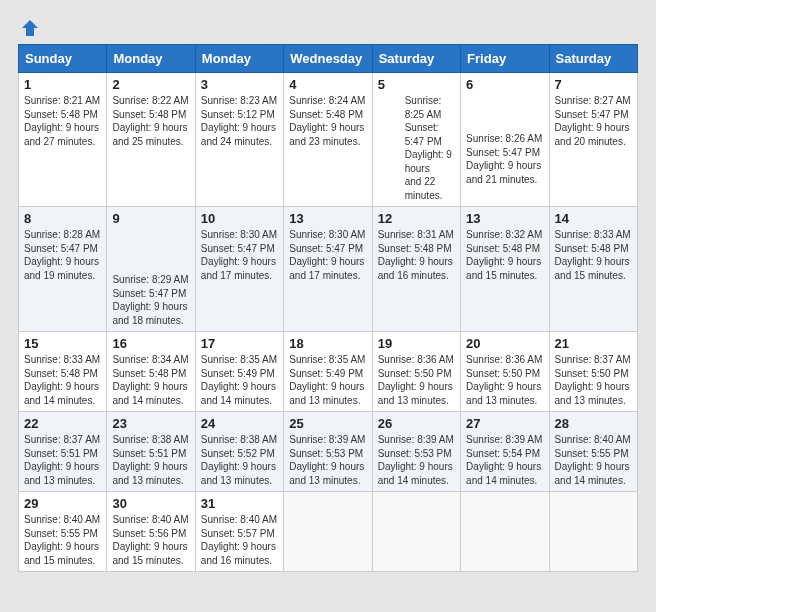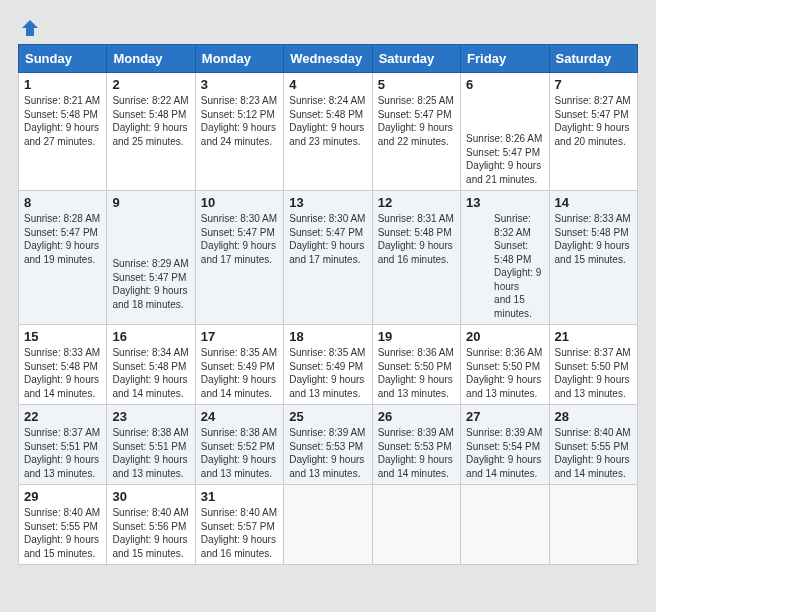--- a/index.html
+++ b/index.html
@@ -160,21 +160,21 @@
           </td>
           <td>
             <span class="day-number">4</span>
             <div class="day-info" style="white-space: pre-line;">Sunrise: 8:24 AM
 Sunset: 5:48 PM
 Daylight: 9 hours
 and 23 minutes.</div>
           </td>
           <td>
             <span class="day-number">5</span>
-            <div class="day-info" style="white-space: pre-line;">Sunrise: 8:25 AM
+            <div class="day-info" style="white-space: pre-line; margin-left: 27px;">Sunrise: 8:25 AM
 Sunset: 5:47 PM
 Daylight: 9 hours
 and 22 minutes.</div>
           </td>
           <td>
             <span class="day-number">6</span>
             <div class="day-info" style="white-space: pre-line; margin-top: 40px;">Sunrise: 8:26 AM
 Sunset: 5:47 PM
 Daylight: 9 hours
 and 21 minutes.</div>
@@ -218,21 +218,21 @@
           </td>
           <td>
             <span class="day-number">12</span>
             <div class="day-info" style="white-space: pre-line;">Sunrise: 8:31 AM
 Sunset: 5:48 PM
 Daylight: 9 hours
 and 16 minutes.</div>
           </td>
           <td>
             <span class="day-number">13</span>
-            <div class="day-info" style="white-space: pre-line; margin-left: 28px;">Sunrise: 8:32 AM
+            <div class="day-info" style="white-space: pre-line;">Sunrise: 8:32 AM
 Sunset: 5:48 PM
 Daylight: 9 hours
 and 15 minutes.</div>
           </td>
           <td>
             <span class="day-number">14</span>
             <div class="day-info" style="white-space: pre-line;">Sunrise: 8:33 AM
 Sunset: 5:48 PM
 Daylight: 9 hours
 and 15 minutes.</div>

